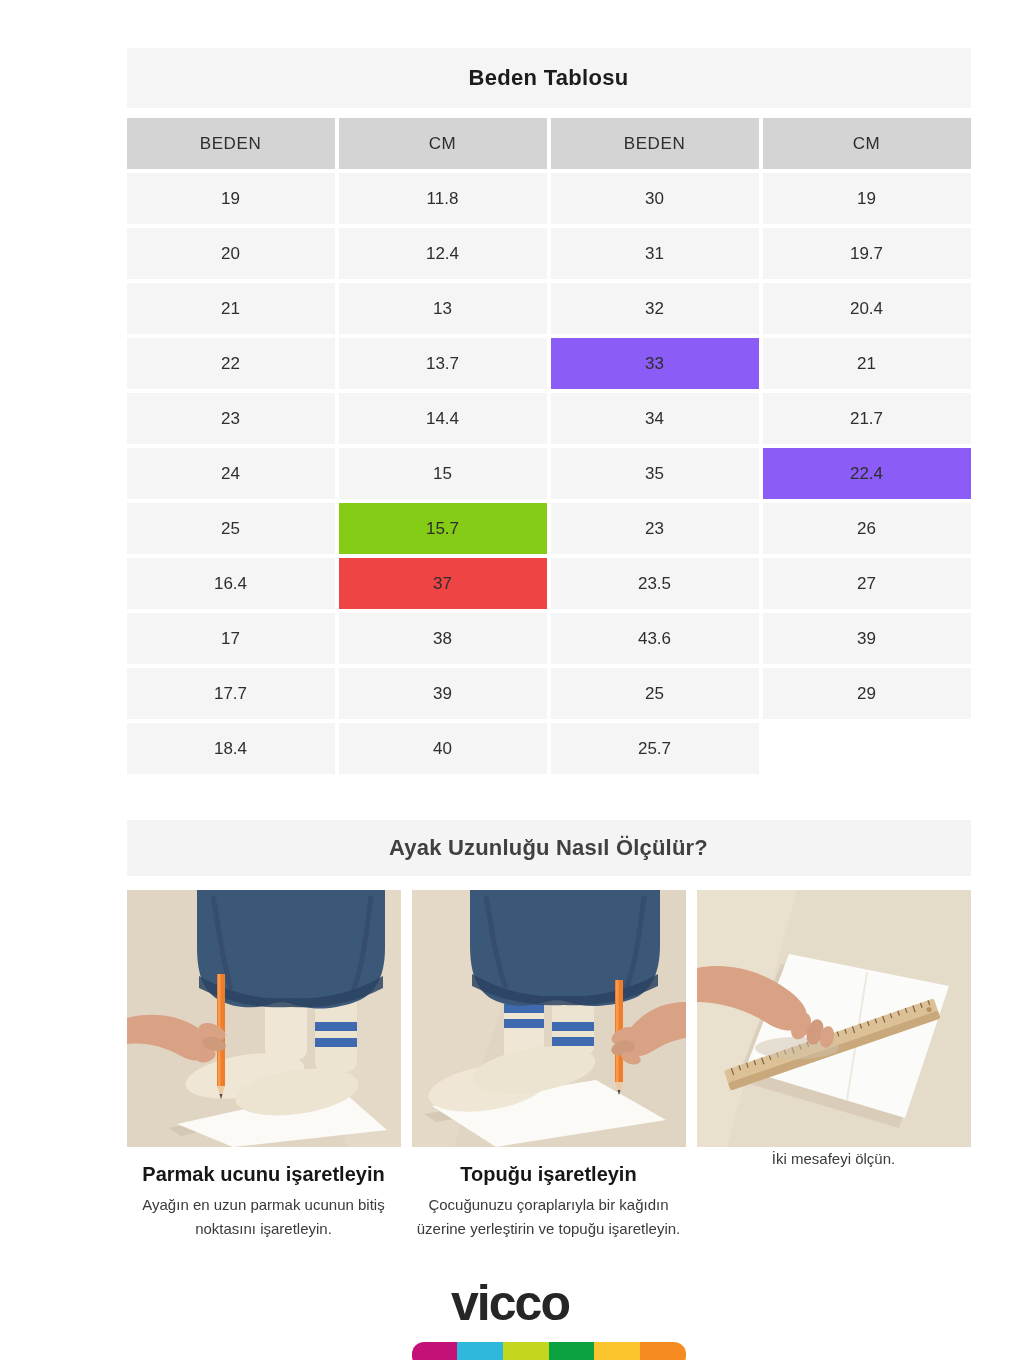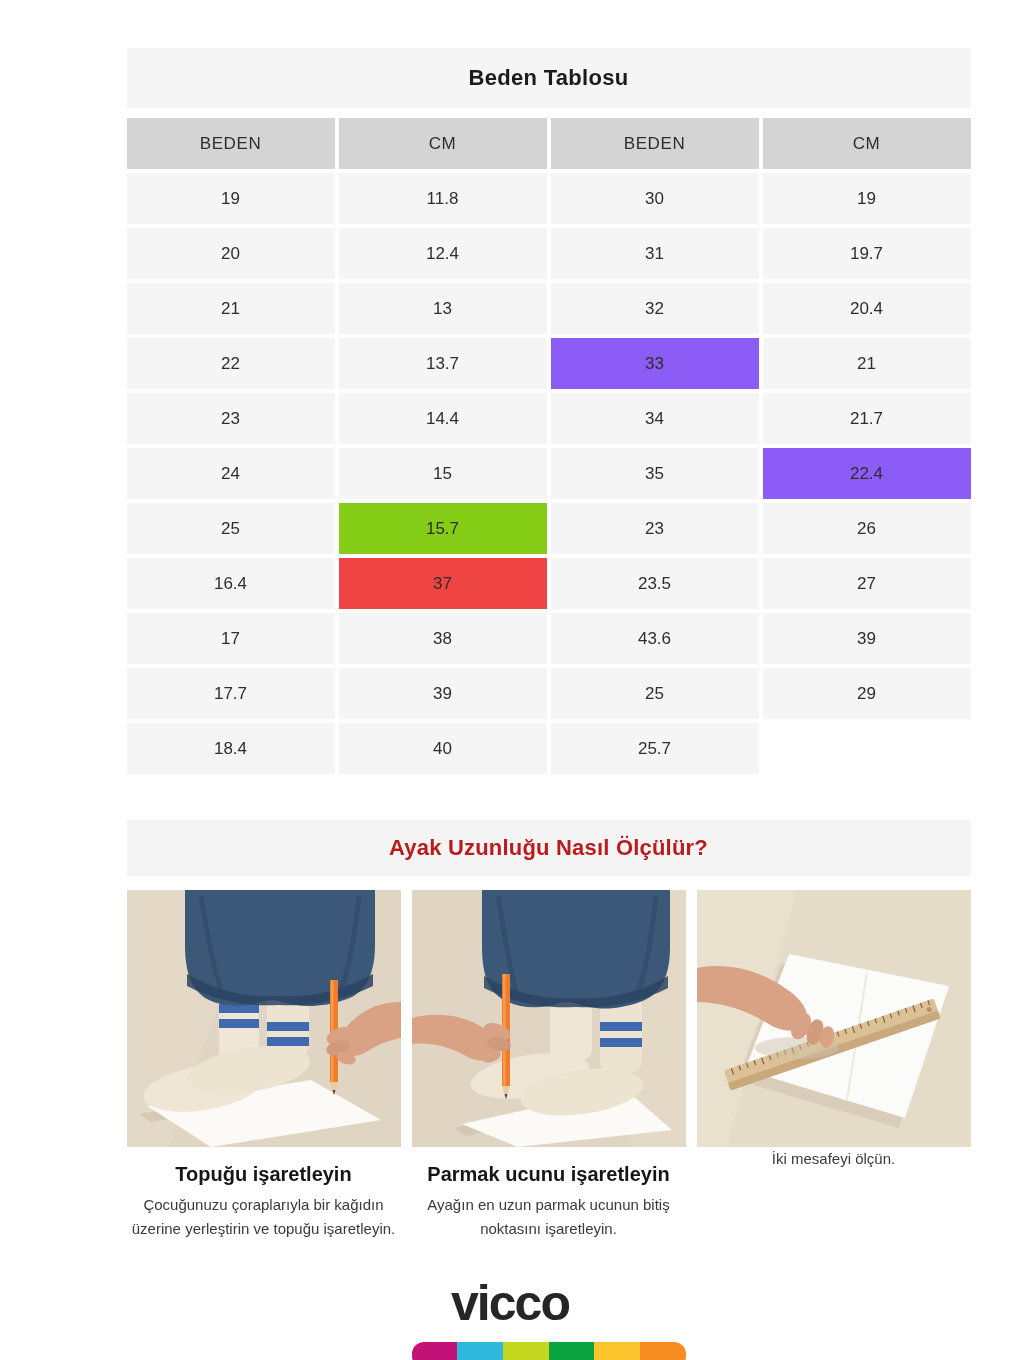--- a/index.html
+++ b/index.html
@@ -22,21 +22,21 @@
     height:51px;display:flex;align-items:center;justify-content:center;
     font-size:17px;color:#2e2e2e;
   }
   .size-table .th{background:#d4d4d4;letter-spacing:.6px;}
   .size-table .td{background:#f5f5f5;}
   
   .section-bar{
     position:absolute;left:88px;top:820px;width:844px;height:56px;
     background:#f4f4f4;display:flex;align-items:center;justify-content:center;
   }
-  .section-bar span{font-size:22px;font-weight:700;color:#b91c1c;letter-spacing:.2px;}
+  .section-bar span{font-size:22px;font-weight:700;color:#404040;letter-spacing:.2px;}
   .steps{position:absolute;left:88px;top:890px;width:844px;display:flex;gap:11px;}
   .step{width:274px;flex:0 0 274px;}
   .step svg{display:block;width:274px;height:257px;}
   .step h3{margin:16px 0 7px;text-align:center;font-size:20px;font-weight:700;color:#161616;}
   .step p{margin:0 -8px;text-align:center;font-size:15px;line-height:24px;color:#3a3a3a;}
   
   .brand{
     position:absolute;left:0;top:1276px;width:100%;text-align:center;
     font-size:50px;font-weight:700;letter-spacing:-2px;line-height:1.1;color:#262626;
   }
@@ -107,20 +107,62 @@
 
   <div class="section-bar">
     <span>Ayak Uzunluğu Nasıl Ölçülür?</span>
   </div>
 
   <div class="steps">
 
     <div class="step">
       <svg viewBox="0 0 274 257" aria-hidden="true">
         <rect width="274" height="257" fill="#e0d5c2"></rect>
+        <polygon points="160,0 274,0 274,257 220,257" fill="#e7ddcc" opacity="0.5"></polygon>
+        <polygon points="42,238 212,202 220,208 54,246" fill="#c8bba5" opacity="0.5"></polygon>
+        <polygon points="50,234 212,198 260,240 106,257" fill="#fbfaf7"></polygon>
+
+        <g>
+          <rect x="138" y="100" width="42" height="70" rx="10" fill="#efe6d5"></rect>
+          <ellipse cx="118" cy="186" rx="60" ry="21" transform="rotate(-9 118 186)" fill="#efe6d5"></ellipse>
+        </g>
+
+        <g>
+          <rect x="188" y="100" width="42" height="82" rx="10" fill="#ece3d1"></rect>
+          <rect x="188" y="132" width="42" height="9" fill="#3f6ab0"></rect>
+          <rect x="188" y="148" width="42" height="9" fill="#3f6ab0"></rect>
+          <ellipse cx="170" cy="202" rx="62" ry="22" transform="rotate(-8 170 202)" fill="#ece3d1"></ellipse>
+        </g>
+
+        <path d="M70,0 H258 V58 C258,90 246,106 228,112 C200,122 178,119 162,113 C158,112 152,112 148,113 C128,120 106,118 92,110 C78,102 70,88 70,56 Z" fill="#3c5878"></path>
+        <path d="M72,86 C104,104 134,110 164,108 C194,110 228,103 256,86 L256,98 C228,113 194,119 164,117 C134,119 102,113 72,98 Z" fill="#2c4361" opacity="0.85"></path>
+        <path d="M86,6 C92,40 96,72 104,100" stroke="#2c4361" stroke-width="5" fill="none" opacity="0.45"></path>
+        <path d="M244,6 C240,40 236,74 226,102" stroke="#2c4361" stroke-width="5" fill="none" opacity="0.45"></path>
+
+        <g>
+          <rect x="90" y="84" width="8" height="112" fill="#ef7d2a"></rect>
+          <rect x="91" y="84" width="2.5" height="112" fill="#f79c4f"></rect>
+          <polygon points="90,196 98,196 94,209" fill="#ecc9a0"></polygon>
+          <polygon points="92.5,204 95.5,204 94,209" fill="#4a4a4a"></polygon>
+        </g>
+
+        <g>
+          <path d="M0,128 C22,122 48,124 68,136 C80,143 87,152 84,161 C80,172 66,173 54,166 C36,156 18,152 0,154 Z" fill="#d9a284"></path>
+          <ellipse cx="85" cy="142" rx="14" ry="8" transform="rotate(20 85 142)" fill="#d9a284"></ellipse>
+          <ellipse cx="87" cy="154" rx="12" ry="7" transform="rotate(12 87 154)" fill="#cf997b"></ellipse>
+          <ellipse cx="79" cy="166" rx="10" ry="6" transform="rotate(-18 79 166)" fill="#d9a284"></ellipse>
+        </g>
+      </svg>
+      <h3>Parmak ucunu işaretleyin</h3>
+      <p>Ayağın en uzun parmak ucunun bitiş noktasını işaretleyin.</p>
+    </div>
+
+    <div class="step">
+      <svg viewBox="0 0 274 257" aria-hidden="true">
+        <rect width="274" height="257" fill="#e0d5c2"></rect>
         <polygon points="0,0 130,0 42,257 0,257" fill="#e7ddcc" opacity="0.55"></polygon>
         <polygon points="12,224 184,196 192,202 24,232" fill="#c8bba5" opacity="0.55"></polygon>
         <polygon points="20,216 184,190 254,230 84,257" fill="#fbfaf7"></polygon>
 
         <g>
           <rect x="92" y="100" width="40" height="82" rx="10" fill="#efe6d5"></rect>
           <ellipse cx="76" cy="198" rx="60" ry="22" transform="rotate(-9 76 198)" fill="#efe6d5"></ellipse>
           <rect x="92" y="114" width="40" height="9" fill="#3f6ab0"></rect>
           <rect x="92" y="129" width="40" height="9" fill="#3f6ab0"></rect>
         </g>
@@ -146,62 +188,20 @@
 
         <g>
           <path d="M274,112 C252,112 236,120 224,132 C216,140 211,148 213,156 C216,167 228,169 239,162 C252,154 262,150 274,148 Z" fill="#d9a284"></path>
           <ellipse cx="213" cy="146" rx="14" ry="8" transform="rotate(-20 213 146)" fill="#d9a284"></ellipse>
           <ellipse cx="211" cy="158" rx="12" ry="7" transform="rotate(-14 211 158)" fill="#cf997b"></ellipse>
           <ellipse cx="219" cy="168" rx="10" ry="6" transform="rotate(18 219 168)" fill="#d9a284"></ellipse>
         </g>
       </svg>
       <h3>Topuğu işaretleyin</h3>
       <p>Çocuğunuzu çoraplarıyla bir kağıdın üzerine yerleştirin ve topuğu işaretleyin.</p>
-    </div>
-
-    <div class="step">
-      <svg viewBox="0 0 274 257" aria-hidden="true">
-        <rect width="274" height="257" fill="#e0d5c2"></rect>
-        <polygon points="160,0 274,0 274,257 220,257" fill="#e7ddcc" opacity="0.5"></polygon>
-        <polygon points="42,238 212,202 220,208 54,246" fill="#c8bba5" opacity="0.5"></polygon>
-        <polygon points="50,234 212,198 260,240 106,257" fill="#fbfaf7"></polygon>
-
-        <g>
-          <rect x="138" y="100" width="42" height="70" rx="10" fill="#efe6d5"></rect>
-          <ellipse cx="118" cy="186" rx="60" ry="21" transform="rotate(-9 118 186)" fill="#efe6d5"></ellipse>
-        </g>
-
-        <g>
-          <rect x="188" y="100" width="42" height="82" rx="10" fill="#ece3d1"></rect>
-          <rect x="188" y="132" width="42" height="9" fill="#3f6ab0"></rect>
-          <rect x="188" y="148" width="42" height="9" fill="#3f6ab0"></rect>
-          <ellipse cx="170" cy="202" rx="62" ry="22" transform="rotate(-8 170 202)" fill="#ece3d1"></ellipse>
-        </g>
-
-        <path d="M70,0 H258 V58 C258,90 246,106 228,112 C200,122 178,119 162,113 C158,112 152,112 148,113 C128,120 106,118 92,110 C78,102 70,88 70,56 Z" fill="#3c5878"></path>
-        <path d="M72,86 C104,104 134,110 164,108 C194,110 228,103 256,86 L256,98 C228,113 194,119 164,117 C134,119 102,113 72,98 Z" fill="#2c4361" opacity="0.85"></path>
-        <path d="M86,6 C92,40 96,72 104,100" stroke="#2c4361" stroke-width="5" fill="none" opacity="0.45"></path>
-        <path d="M244,6 C240,40 236,74 226,102" stroke="#2c4361" stroke-width="5" fill="none" opacity="0.45"></path>
-
-        <g>
-          <rect x="90" y="84" width="8" height="112" fill="#ef7d2a"></rect>
-          <rect x="91" y="84" width="2.5" height="112" fill="#f79c4f"></rect>
-          <polygon points="90,196 98,196 94,209" fill="#ecc9a0"></polygon>
-          <polygon points="92.5,204 95.5,204 94,209" fill="#4a4a4a"></polygon>
-        </g>
-
-        <g>
-          <path d="M0,128 C22,122 48,124 68,136 C80,143 87,152 84,161 C80,172 66,173 54,166 C36,156 18,152 0,154 Z" fill="#d9a284"></path>
-          <ellipse cx="85" cy="142" rx="14" ry="8" transform="rotate(20 85 142)" fill="#d9a284"></ellipse>
-          <ellipse cx="87" cy="154" rx="12" ry="7" transform="rotate(12 87 154)" fill="#cf997b"></ellipse>
-          <ellipse cx="79" cy="166" rx="10" ry="6" transform="rotate(-18 79 166)" fill="#d9a284"></ellipse>
-        </g>
-      </svg>
-      <h3>Parmak ucunu işaretleyin</h3>
-      <p>Ayağın en uzun parmak ucunun bitiş noktasını işaretleyin.</p>
     </div>
 
     <div class="step">
       <svg viewBox="0 0 274 257" aria-hidden="true">
         <rect width="274" height="257" fill="#e5dbc9"></rect>
         <polygon points="0,0 100,0 30,257 0,257" fill="#ebe2d2" opacity="0.6"></polygon>
         <polygon points="84,74 246,108 202,238 40,190" fill="#c9bca6" opacity="0.45"></polygon>
         <polygon points="92,64 252,96 208,228 48,180" fill="#fbfbf9"></polygon>
         <path d="M168,80 L150,212" stroke="#ecead f" stroke-width="0" fill="none"></path>
         <path d="M170,82 L150,210" stroke="#eceadf" stroke-width="2" fill="none"></path>

